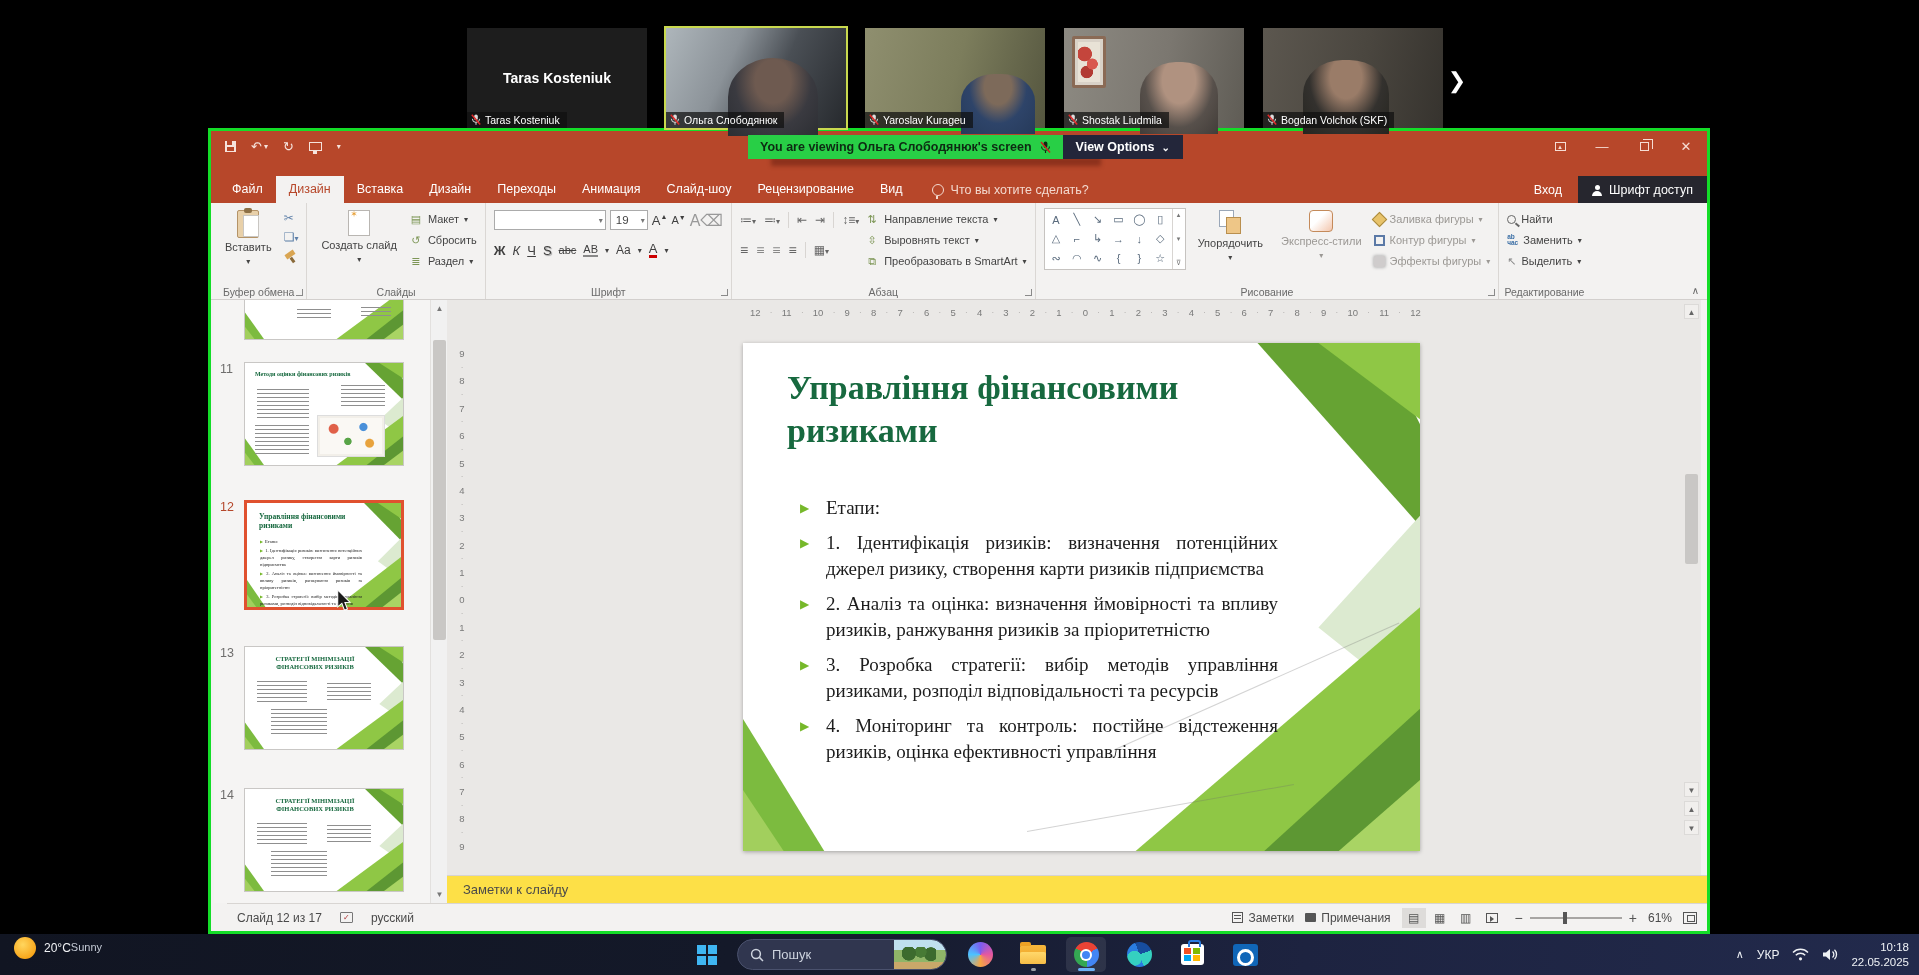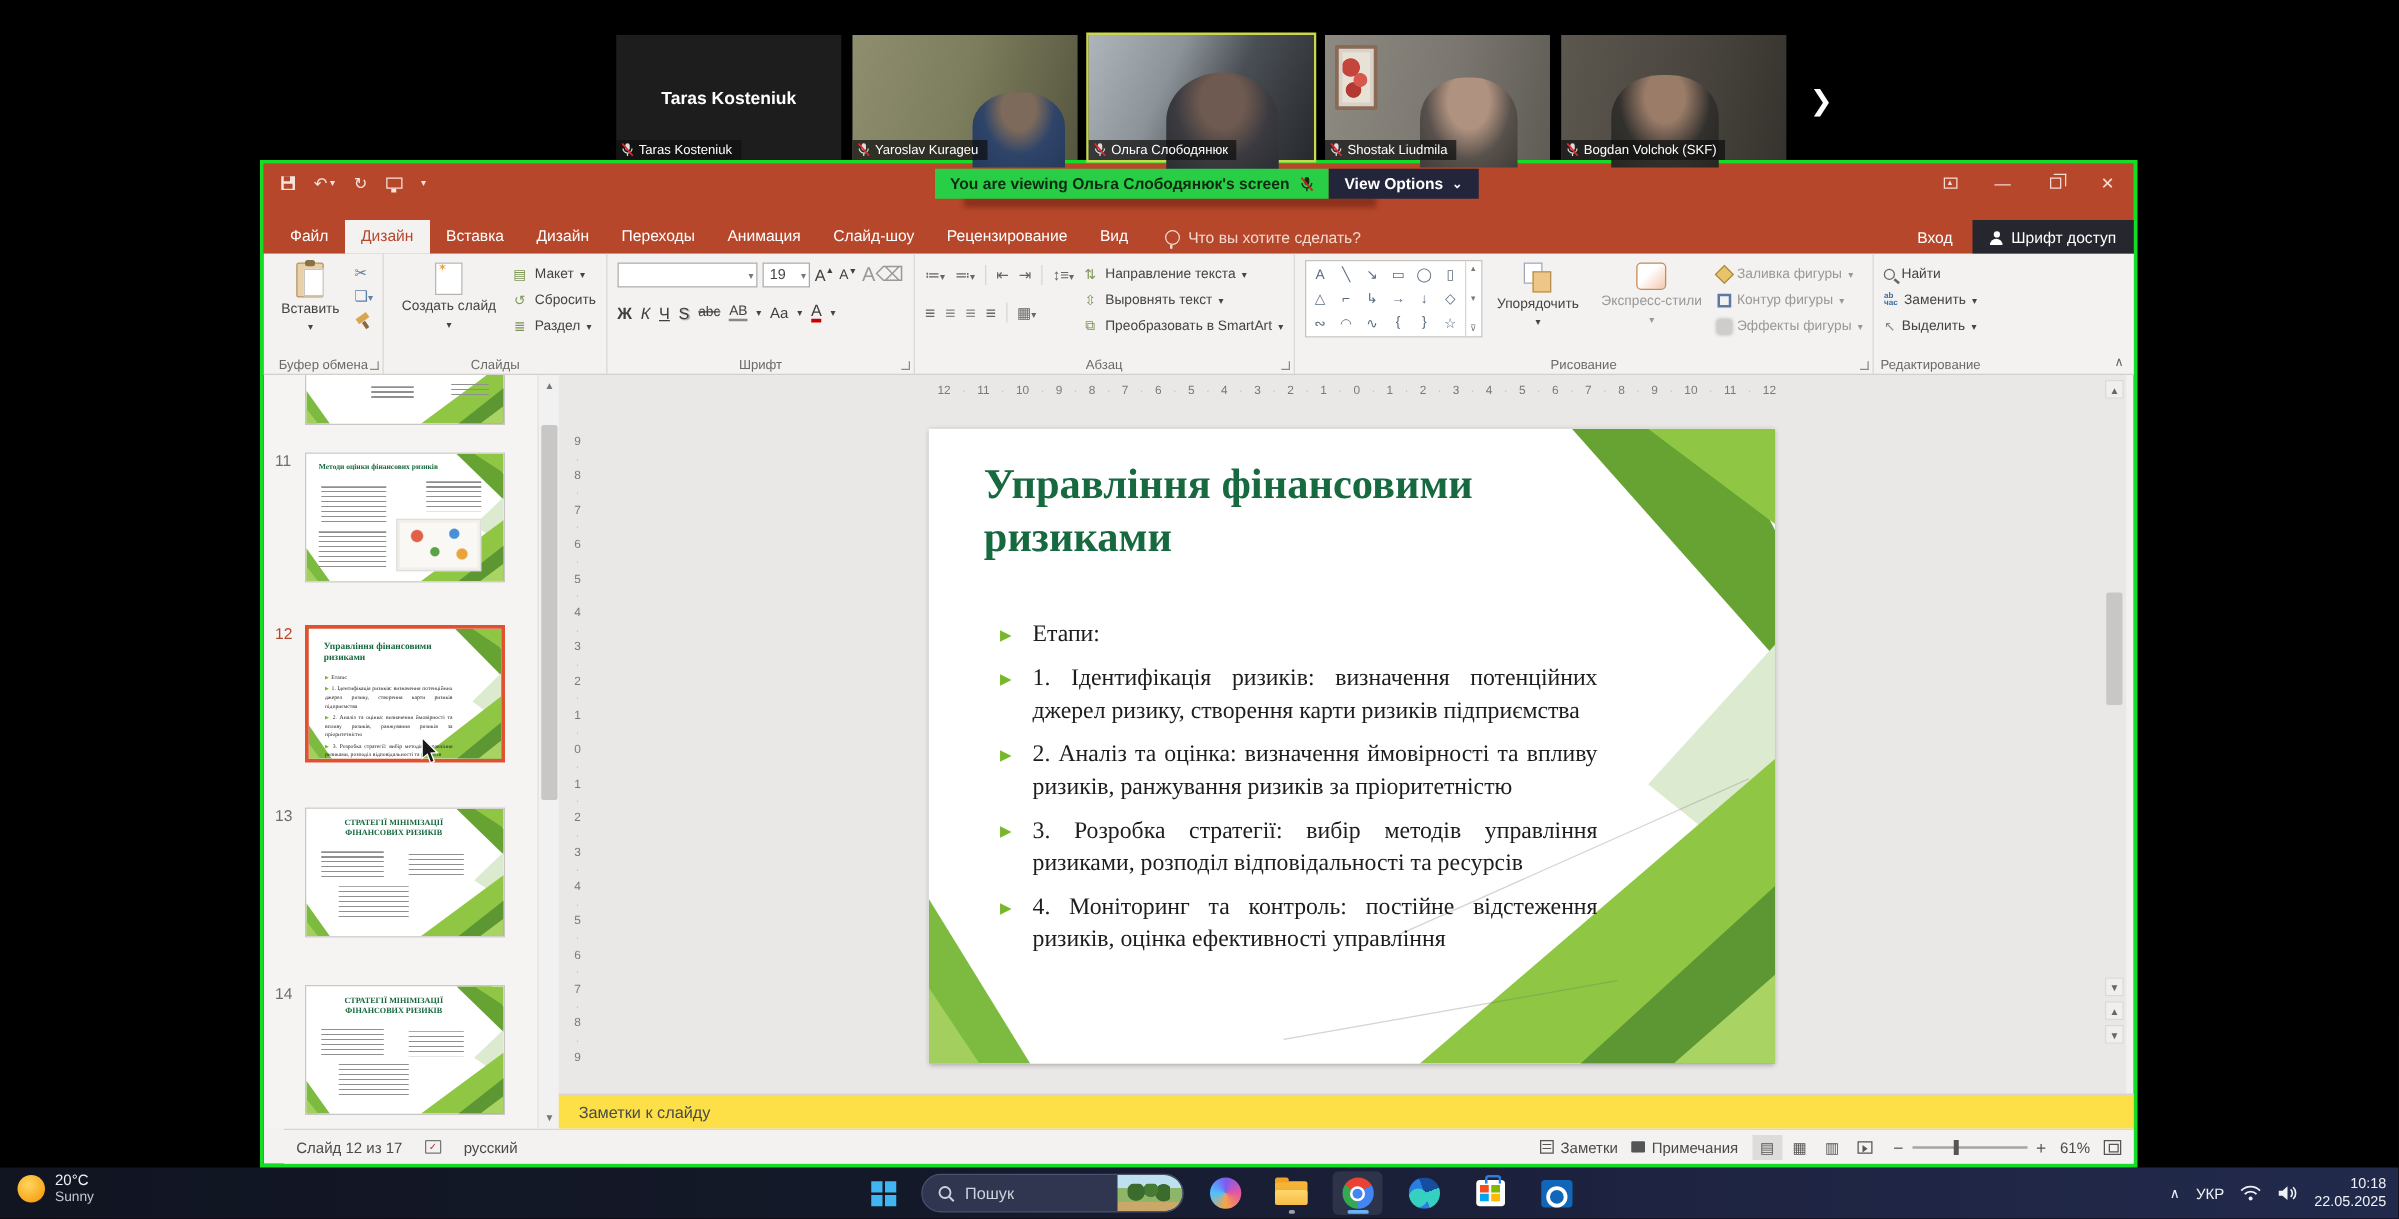--- a/index.html
+++ b/index.html
@@ -1,21 +1,21 @@
 <!DOCTYPE html>
 <html style="--title-green: #17693f; --bullet-green: #76b82a;"><head>
 <meta charset="utf-8">
 <style>
   *{box-sizing:border-box;margin:0;padding:0}
   html,body{background:#000}
   .screen{position:relative;width:1919px;height:975px;background:#000;overflow:hidden;
           font-family:"Liberation Sans",sans-serif;}
 
   
-  #tiles{position:absolute;left:493px;top:28px;display:flex;gap:9px;z-index:2}
+  #tiles{position:absolute;left:467px;top:28px;display:flex;gap:19px;z-index:2}
   .tile{width:180px;height:100px;background:#1d1d1d;position:relative;flex:0 0 auto}
   .tile.active{outline:2px solid #c9d94e}
   .center-name{position:absolute;inset:0;display:flex;align-items:center;justify-content:center;
                color:#fff;font-weight:bold;font-size:14px}
   .vbg{position:absolute;inset:0}
   .v1{background:linear-gradient(115deg,#aeb6bb 0%,#8b9298 35%,#4a4f55 60%,#26292d 100%)}
   .v1::after{content:"";position:absolute;right:28px;bottom:-8px;width:90px;height:78px;border-radius:50% 50% 0 0;
              background:radial-gradient(ellipse at 50% 30%,#6e5a50 0 28%,#3a3a40 60%,#2c2e33 100%)}
   .v2{background:linear-gradient(105deg,#8f8f6f 0%,#7c7d5c 50%,#55563f 100%)}
   .v2::after{content:"";position:absolute;right:10px;bottom:-6px;width:74px;height:60px;border-radius:45% 45% 0 0;
@@ -215,21 +215,21 @@
   .zthumb{position:absolute;left:36%;top:-5px;width:4px;height:12px;background:#555}
   .zbtn{font-size:14px;color:#555;cursor:pointer}
   .fitico{width:14px;height:12px;border:1.3px solid #555;position:relative;cursor:pointer}
   .fitico::after{content:"";position:absolute;left:3px;top:2px;width:6px;height:5px;border:1px solid #555}
 
   
   .taskbar{position:absolute;left:0;top:934px;width:1919px;height:41px;
            background:linear-gradient(90deg,#111522 0%,#141929 38%,#1d2340 68%,#222a4c 100%)}
   .weather{position:absolute;left:14px;top:3px;display:flex;align-items:center;gap:8px;cursor:pointer}
   .sun{width:22px;height:22px;border-radius:50%;background:radial-gradient(circle at 40% 35%,#ffd65e,#f59300)}
-  .wtxt{display:flex;flex-direction:column;line-height:1.25}
+  .wtxt{display:flex;flex-direction:row;line-height:1.25}
   .wtemp{font-size:12px;color:#f0f2f5}
   .wcond{font-size:11px;color:#c3c9d4}
   .tb-center{position:absolute;left:690px;top:3px;height:35px;display:flex;align-items:center;gap:13px}
   .startbtn{width:34px;height:34px;display:flex;align-items:center;justify-content:center;cursor:pointer}
   .win4{display:grid;grid-template-columns:9px 9px;grid-template-rows:9px 9px;gap:2px}
   .win4 span{background:#3fb6f2}
   .search{width:210px;height:31px;background:#30364f;border:1px solid #4a516d;border-radius:16px;
           display:flex;align-items:center;gap:8px;padding-left:12px;position:relative;overflow:hidden;cursor:text}
   .search input{background:transparent;border:0;outline:0;color:#dfe3ea;font-size:13px;width:110px;
                 font-family:"Liberation Sans",sans-serif}
@@ -280,42 +280,42 @@
         <div class="plabel">
           <svg width="10" height="12" viewBox="0 0 10 12">
             <rect x="3.2" y="0.5" width="3.6" height="5.8" rx="1.8" fill="#ddd"></rect>
             <path d="M1.4 4.8 a3.6 3.6 0 0 0 7.2 0" stroke="#ddd" fill="none"></path>
             <line x1="5" y1="8.6" x2="5" y2="10.8" stroke="#ddd"></line>
             <line x1="0.8" y1="0.8" x2="9.2" y2="10.6" stroke="#e02828" stroke-width="1.5"></line>
           </svg>
           <span>Taras Kosteniuk</span>
         </div>
       </div>
+      <div class="tile active">
+        <div class="vbg v1"></div>
+        <div class="plabel">
+          <svg width="10" height="12" viewBox="0 0 10 12">
+            <rect x="3.2" y="0.5" width="3.6" height="5.8" rx="1.8" fill="#ddd"></rect>
+            <path d="M1.4 4.8 a3.6 3.6 0 0 0 7.2 0" stroke="#ddd" fill="none"></path>
+            <line x1="5" y1="8.6" x2="5" y2="10.8" stroke="#ddd"></line>
+            <line x1="0.8" y1="0.8" x2="9.2" y2="10.6" stroke="#e02828" stroke-width="1.5"></line>
+          </svg>
+          <span>Ольга Слободянюк</span>
+        </div>
+      </div>
       <div class="tile">
         <div class="vbg v2"></div>
         <div class="plabel">
           <svg width="10" height="12" viewBox="0 0 10 12">
             <rect x="3.2" y="0.5" width="3.6" height="5.8" rx="1.8" fill="#ddd"></rect>
             <path d="M1.4 4.8 a3.6 3.6 0 0 0 7.2 0" stroke="#ddd" fill="none"></path>
             <line x1="5" y1="8.6" x2="5" y2="10.8" stroke="#ddd"></line>
             <line x1="0.8" y1="0.8" x2="9.2" y2="10.6" stroke="#e02828" stroke-width="1.5"></line>
           </svg>
           <span>Yaroslav Kurageu</span>
-        </div>
-      </div>
-      <div class="tile active">
-        <div class="vbg v1"></div>
-        <div class="plabel">
-          <svg width="10" height="12" viewBox="0 0 10 12">
-            <rect x="3.2" y="0.5" width="3.6" height="5.8" rx="1.8" fill="#ddd"></rect>
-            <path d="M1.4 4.8 a3.6 3.6 0 0 0 7.2 0" stroke="#ddd" fill="none"></path>
-            <line x1="5" y1="8.6" x2="5" y2="10.8" stroke="#ddd"></line>
-            <line x1="0.8" y1="0.8" x2="9.2" y2="10.6" stroke="#e02828" stroke-width="1.5"></line>
-          </svg>
-          <span>Ольга Слободянюк</span>
         </div>
       </div>
       <div class="tile">
         <div class="vbg v3">
           <span class="pframe"></span>
         </div>
         <div class="plabel">
           <svg width="10" height="12" viewBox="0 0 10 12">
             <rect x="3.2" y="0.5" width="3.6" height="5.8" rx="1.8" fill="#ddd"></rect>
             <path d="M1.4 4.8 a3.6 3.6 0 0 0 7.2 0" stroke="#ddd" fill="none"></path>

